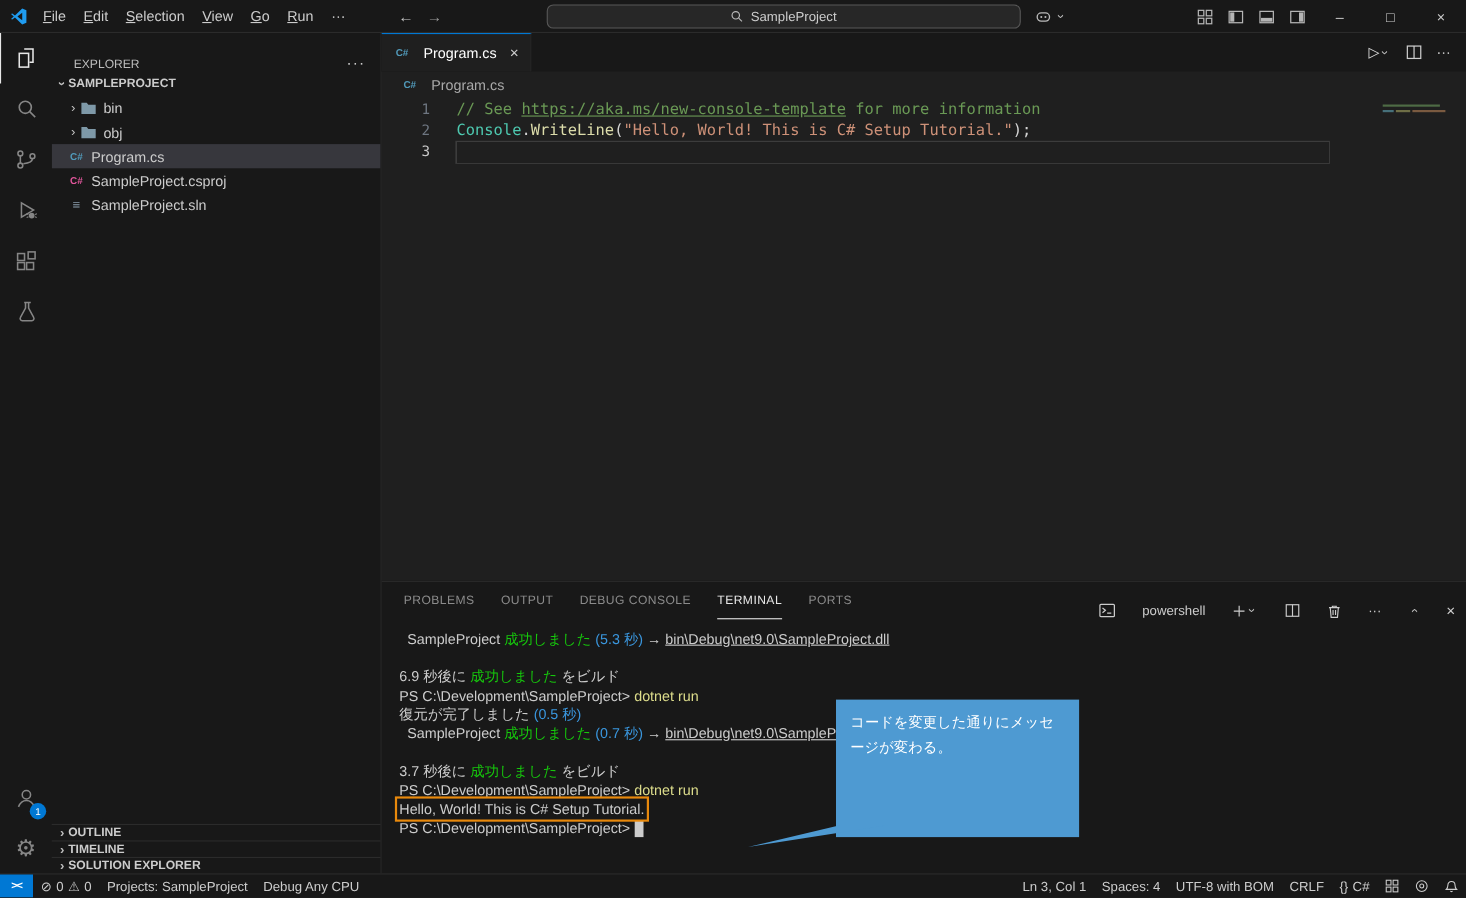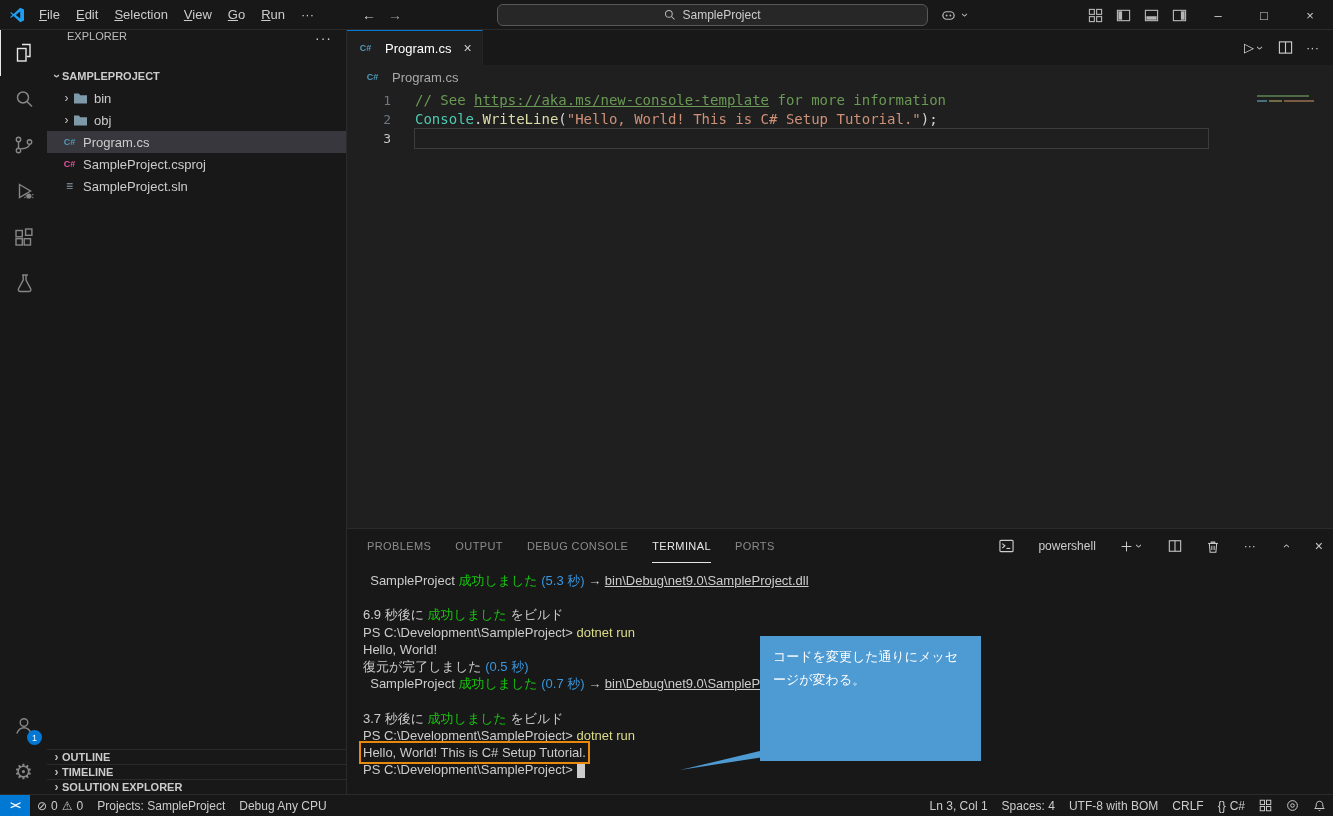--- a/index.html
+++ b/index.html
@@ -29,21 +29,21 @@
   .main{flex:1;display:flex;min-height:0}
 
   .activitybar{flex:0 0 47px;background:#181818;display:flex;flex-direction:column;align-items:center}
   .ab-item{width:47px;height:46px;display:flex;align-items:center;justify-content:center;position:relative;color:#868686}
   .ab-item.active{color:#e7e7e7;box-shadow:inset 1px 0 0 #e7e7e7}
   .ab-bottom{margin-top:auto}
   .badge{position:absolute;right:5px;bottom:3px;background:#0078d4;color:#fff;border-radius:50%;width:15px;height:15px;font-size:9px;display:flex;align-items:center;justify-content:center}
   .gear-glyph{font-size:21px;line-height:1}
 
   .sidebar{flex:0 0 300px;background:#181818;border-right:1px solid #2b2b2b;display:flex;flex-direction:column;min-height:0}
-  .side-header{flex:0 0 35px;display:flex;align-items:flex-start;padding:0 14px 0 20px;font-size:11px;color:#bcbcbc}
+  .side-header{flex:0 0 35px;display:flex;align-items:flex-end;padding:0 14px 0 20px;font-size:11px;color:#bcbcbc}
   .side-header .dots{margin-left:auto;font-size:14px;color:#ccc;letter-spacing:1px}
   .root-row{flex:0 0 22px;display:flex;align-items:center;padding-left:4px;font-weight:700;font-size:11px;color:#ccc}
   .file-tree{flex:1;overflow:hidden}
   .tree-item{height:22px;display:flex;align-items:center;padding-left:14px;font-size:13px;color:#ccc;cursor:pointer}
   .tree-item.selected{background:#37373d}
   .tree-item .chev{color:#c5c5c5}
   .ticon{width:17px;margin-right:5px;display:flex;justify-content:center;align-items:center;font-weight:700;flex:0 0 17px}
   .ticon.cs{color:#519aba;font-size:9px}
   .ticon.csproj{color:#e0569b;font-size:9px}
   .ticon.sln{color:#8a9cab;font-size:12px;font-weight:400}
@@ -68,21 +68,21 @@
   .tk-class{color:#4ec9b0}
   .tk-method{color:#dcdcaa}
   .tk-punct{color:#d4d4d4}
   .tk-string{color:#ce9178}
   .minimap{position:absolute;top:3px;right:14px;width:66px;height:110px}
   .mm-row{height:2.5px;margin:2.5px 4px;display:flex;gap:2px}
   .mm-seg{height:100%}
 
   
   .panel{flex:0 0 266px;background:#181818;border-top:1px solid #2b2b2b;display:flex;flex-direction:column;min-height:0}
-  .panel-bar{flex:0 0 34px;display:flex;align-items:center;padding:0 10px 0 20px}
+  .panel-bar{flex:0 0 34px;display:flex;align-items:flex-end;padding:0 10px 0 20px}
   .panel-tab{margin-right:24px;font-size:11px;letter-spacing:.4px;color:#8b8b8b;height:34px;display:flex;align-items:center;border-bottom:1px solid transparent;cursor:pointer}
   .panel-tab.active{color:#e7e7e7;border-bottom-color:#e7e7e7}
   .panel-actions{margin-left:auto;display:flex;align-items:center;gap:24px;color:#ccc;font-size:12px}
   .terminal{flex:1;padding:9px 0 0 16px;font-family:Liberation Sans, sans-serif;font-size:13px;color:#ccc;overflow:hidden}
   .t-line{height:17.2px;line-height:17.2px;white-space:pre}
   .c-fg{color:#ccc}
   .c-green{color:#16c60c}
   .c-blue{color:#3a96dd}
   .c-cmd{color:#dcdc8b}
   .c-link{color:#ccc;text-decoration:underline}
@@ -410,21 +410,20 @@
             <span class="chev up">›</span>
             <span style="font-size:14px">×</span>
           </div>
         </div>
         <div class="terminal">
           <div>
               <div class="t-line"><span class="c-fg">  SampleProject </span><span class="c-green">成功しました</span><span class="c-blue"> (5.3 秒)</span><span class="c-fg"> → </span><span class="c-link">bin\Debug\net9.0\SampleProject.dll</span></div>
               <div class="t-line">&nbsp;</div>
               <div class="t-line"><span class="c-fg">6.9 秒後に </span><span class="c-green">成功しました</span><span class="c-fg"> をビルド</span></div>
               <div class="t-line"><span class="c-fg">PS C:\Development\SampleProject&gt; </span><span class="c-cmd">dotnet run</span></div>
-              <div class="t-line"><span class="c-fg">Hello, World!</span></div>
               <div class="t-line"><span class="c-fg">復元が完了しました </span><span class="c-blue">(0.5 秒)</span></div>
               <div class="t-line"><span class="c-fg">  SampleProject </span><span class="c-green">成功しました</span><span class="c-blue"> (0.7 秒)</span><span class="c-fg"> → </span><span class="c-link">bin\Debug\net9.0\SampleProject.dll</span></div>
               <div class="t-line">&nbsp;</div>
               <div class="t-line"><span class="c-fg">3.7 秒後に </span><span class="c-green">成功しました</span><span class="c-fg"> をビルド</span></div>
               <div class="t-line"><span class="c-fg">PS C:\Development\SampleProject&gt; </span><span class="c-cmd">dotnet run</span></div>
               <div class="t-line"><span class="hl-box"><span class="c-fg">Hello, World! This is C# Setup Tutorial.</span></span></div>
               <div class="t-line"><span class="c-fg">PS C:\Development\SampleProject&gt; </span><span class="c-cursor"></span></div>
             </div>
         </div>
       </div>

